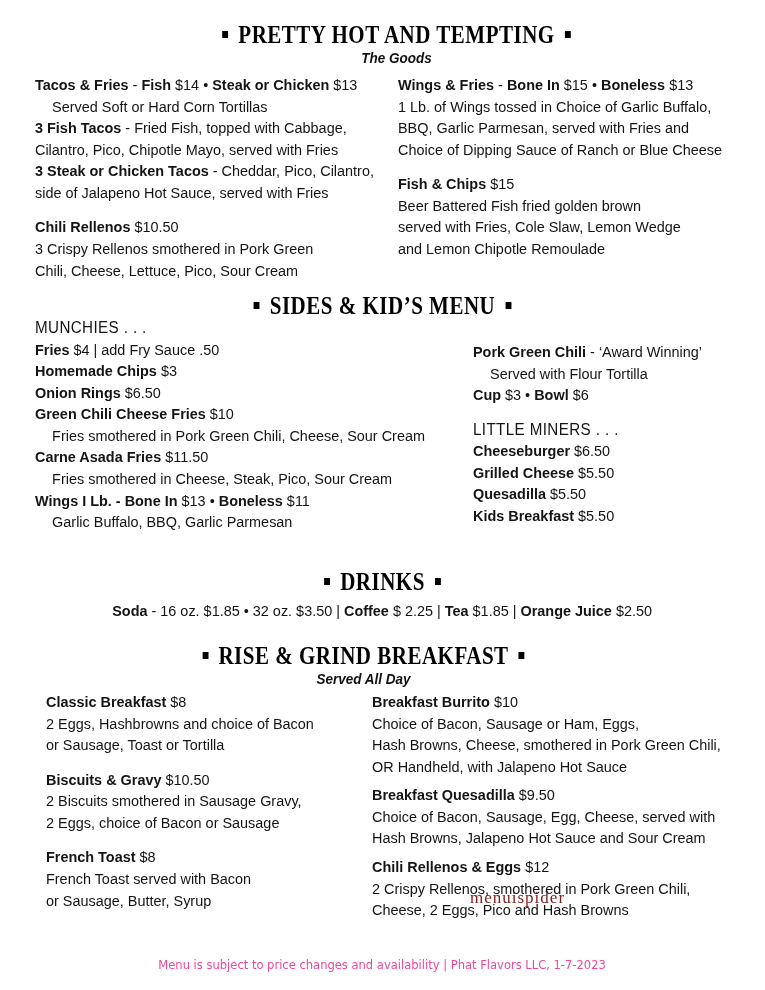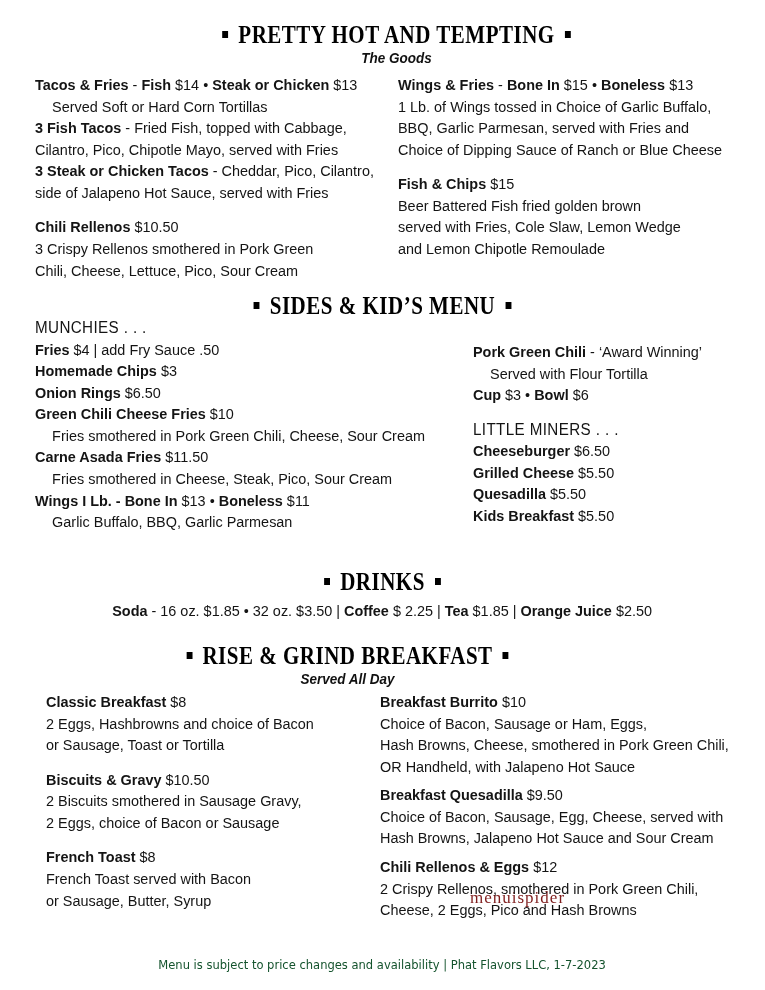--- a/index.html
+++ b/index.html
@@ -113,31 +113,31 @@
     left: 0; top: 600px; width: 765px;
     text-align: center;
     font-size: 15.2px;
     line-height: 1.4;
     color: #141414;
     white-space: nowrap;
   }
   #drinksLine .inner { display: inline-block; transform: scaleX(0.95); }
 
   
-  #head4 { left: 0; top: 643px; width: 695px; }
+  #head4 { left: 16px; top: 643px; width: 695px; }
   #col4L { left: 35px; top: 691px; width: 345px; margin-left: 11px; }
-  #col4R { left: 380px; top: 691px; width: 380px; }
+  #col4R { left: 372px; top: 691px; width: 380px; }
 
   
   #footer {
     left: 0; top: 958px; width: 765px;
     text-align: center;
     font-family: "DejaVu Sans", sans-serif;
     font-size: 12px;
-    color: #14532d;
+    color: #ec4899;
     white-space: nowrap;
   }
   #footer .inner { display: inline-block; transform: scaleX(0.96); }
 </style>
 </head>
 <body>
 
 <div class="page">
 
   <div class="watermark">menuispider</div>

